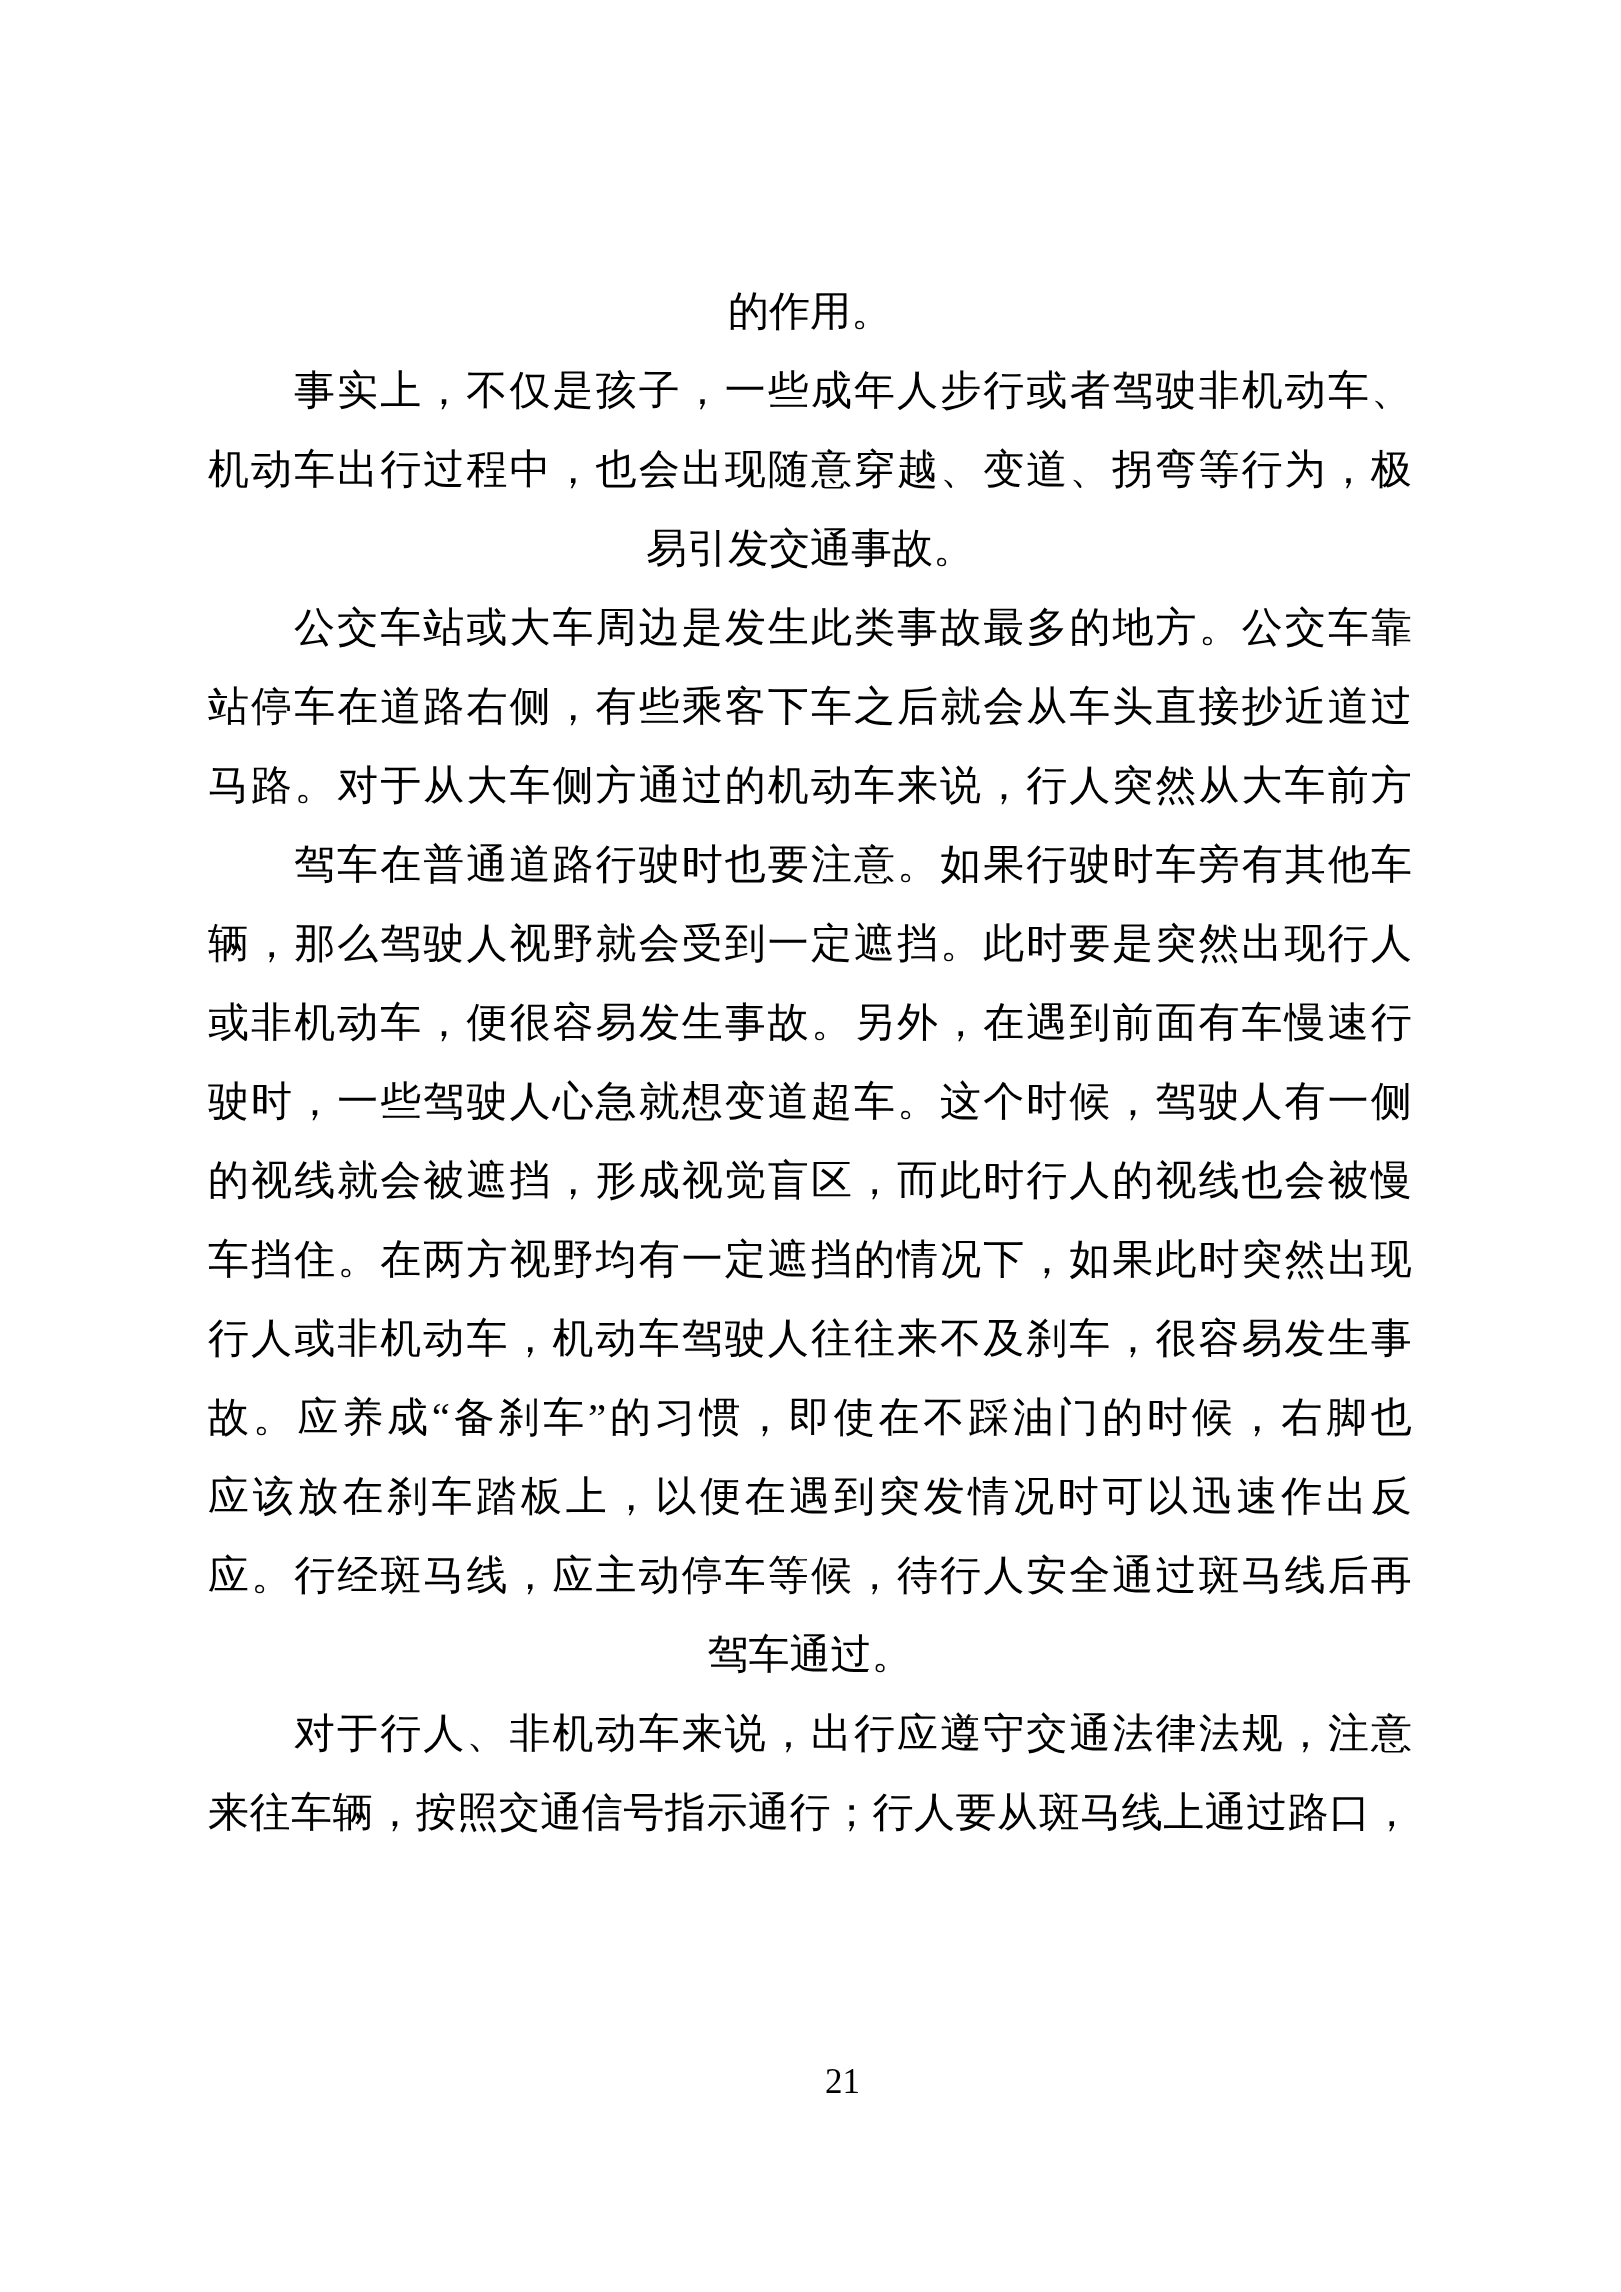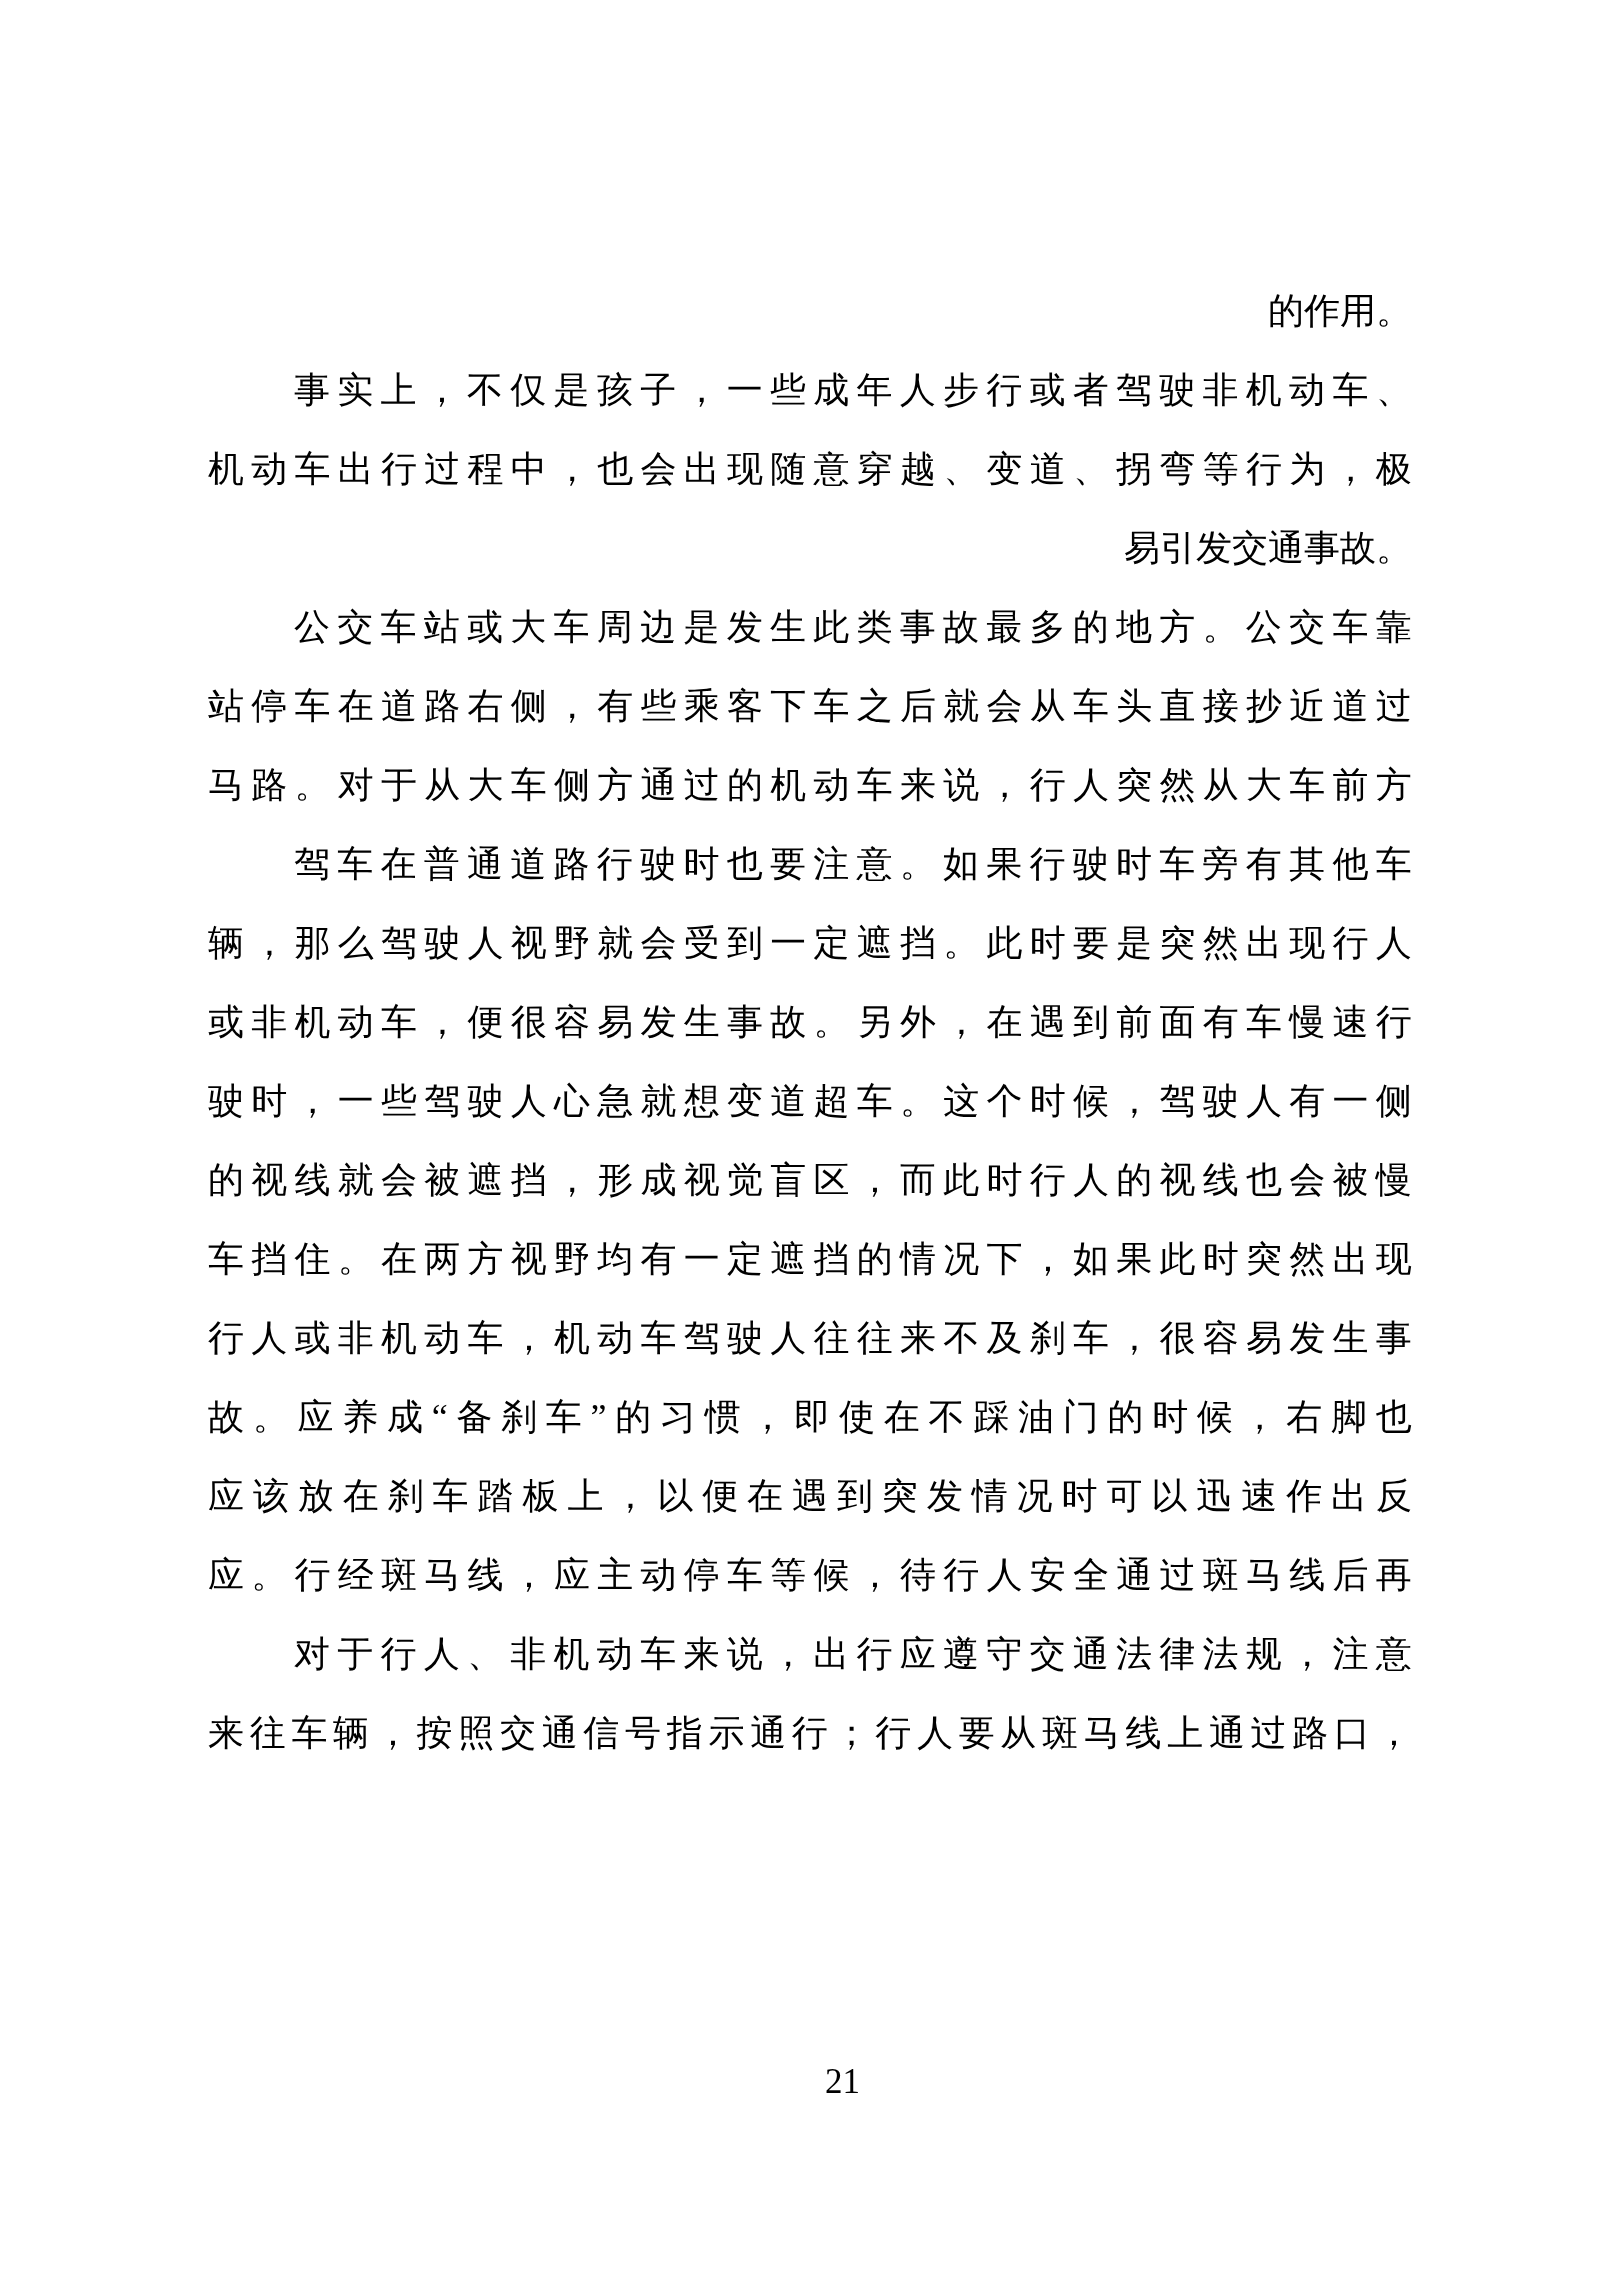--- a/index.html
+++ b/index.html
@@ -24,23 +24,23 @@
   }
   .content {
     position: absolute;
     left: 208px;
     top: 272px;
     width: 1204px;
   }
   .line {
     height: 79px;
     line-height: 79px;
-    font-size: 36px;
+    font-size: 41px;
     white-space: nowrap;
-    text-align: right;
+    text-align: center;
   }
   .line.fill {
     display: flex;
     justify-content: space-between;
     white-space: normal;
   }
   .line.fill span {
     line-height: 79px;
   }
   .line.indent {
@@ -503,20 +503,21 @@
         <span>安</span>
         <span>全</span>
         <span>通</span>
         <span>过</span>
         <span>斑</span>
         <span>马</span>
         <span>线</span>
         <span>后</span>
         <span>再</span>
       </div>
+      <div class="line">驾车通过。</div>
       <div class="line indent fill">
         <span>对</span>
         <span>于</span>
         <span>行</span>
         <span>人</span>
         <span>、</span>
         <span>非</span>
         <span>机</span>
         <span>动</span>
         <span>车</span>

